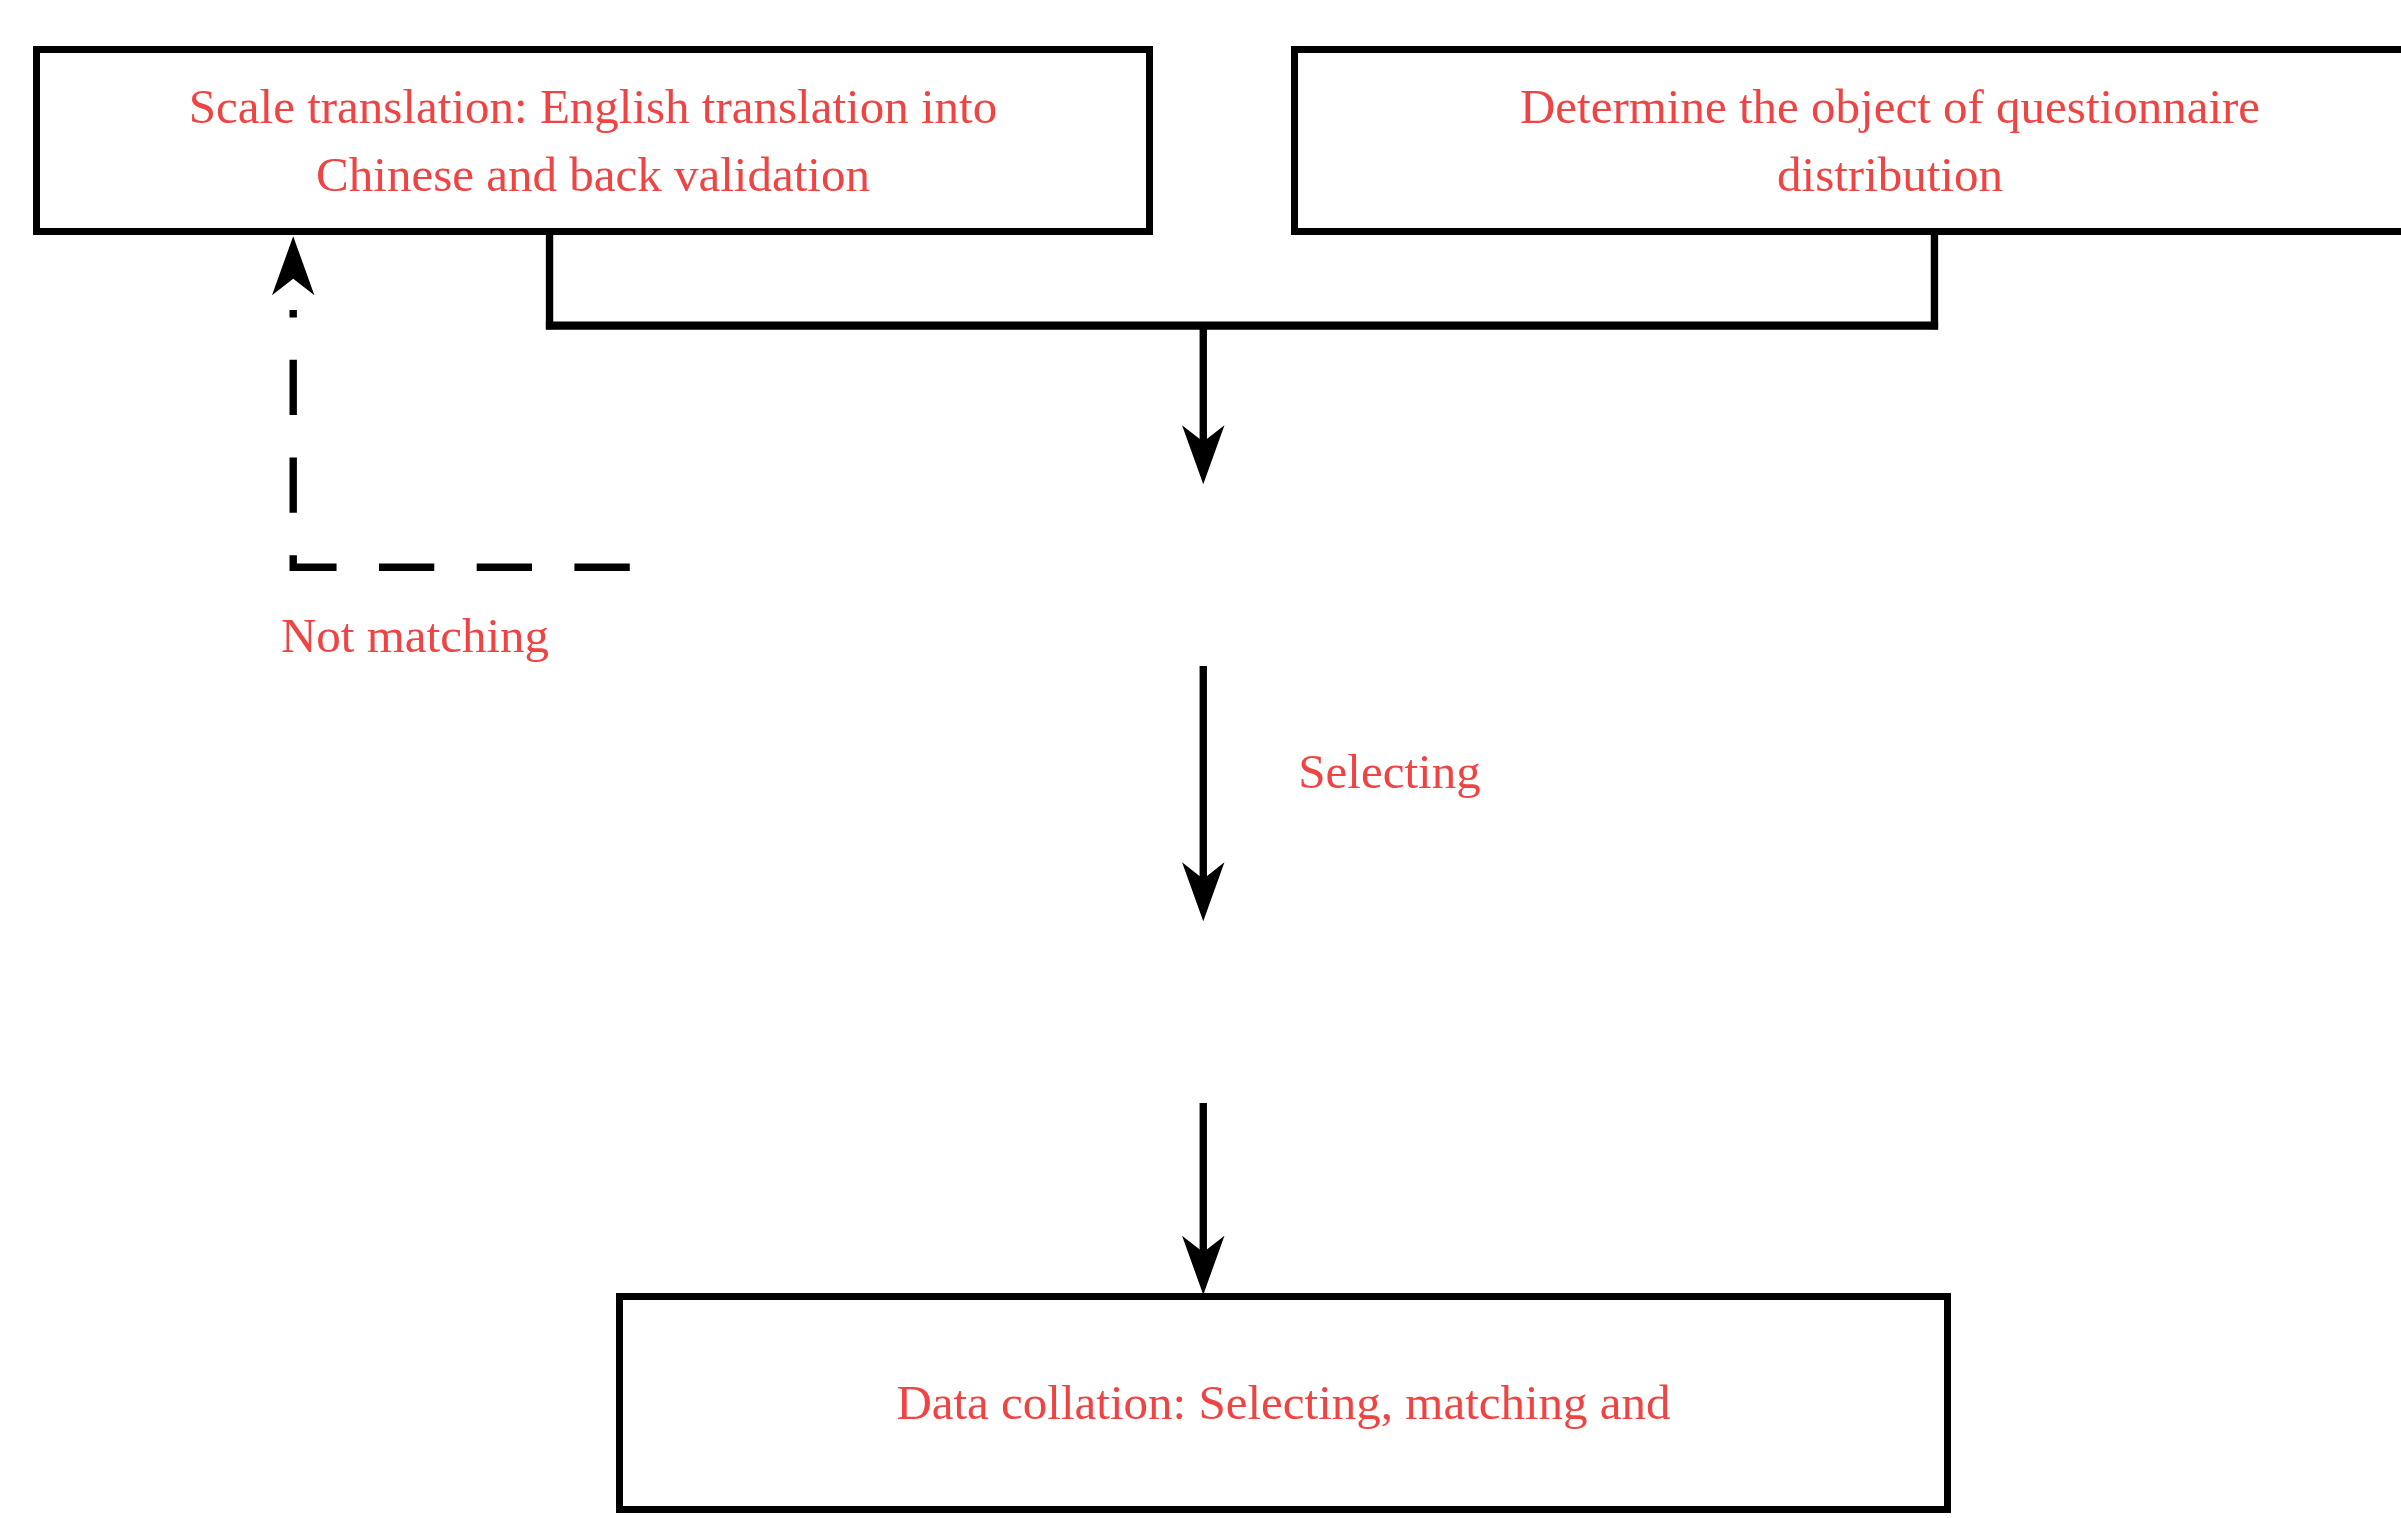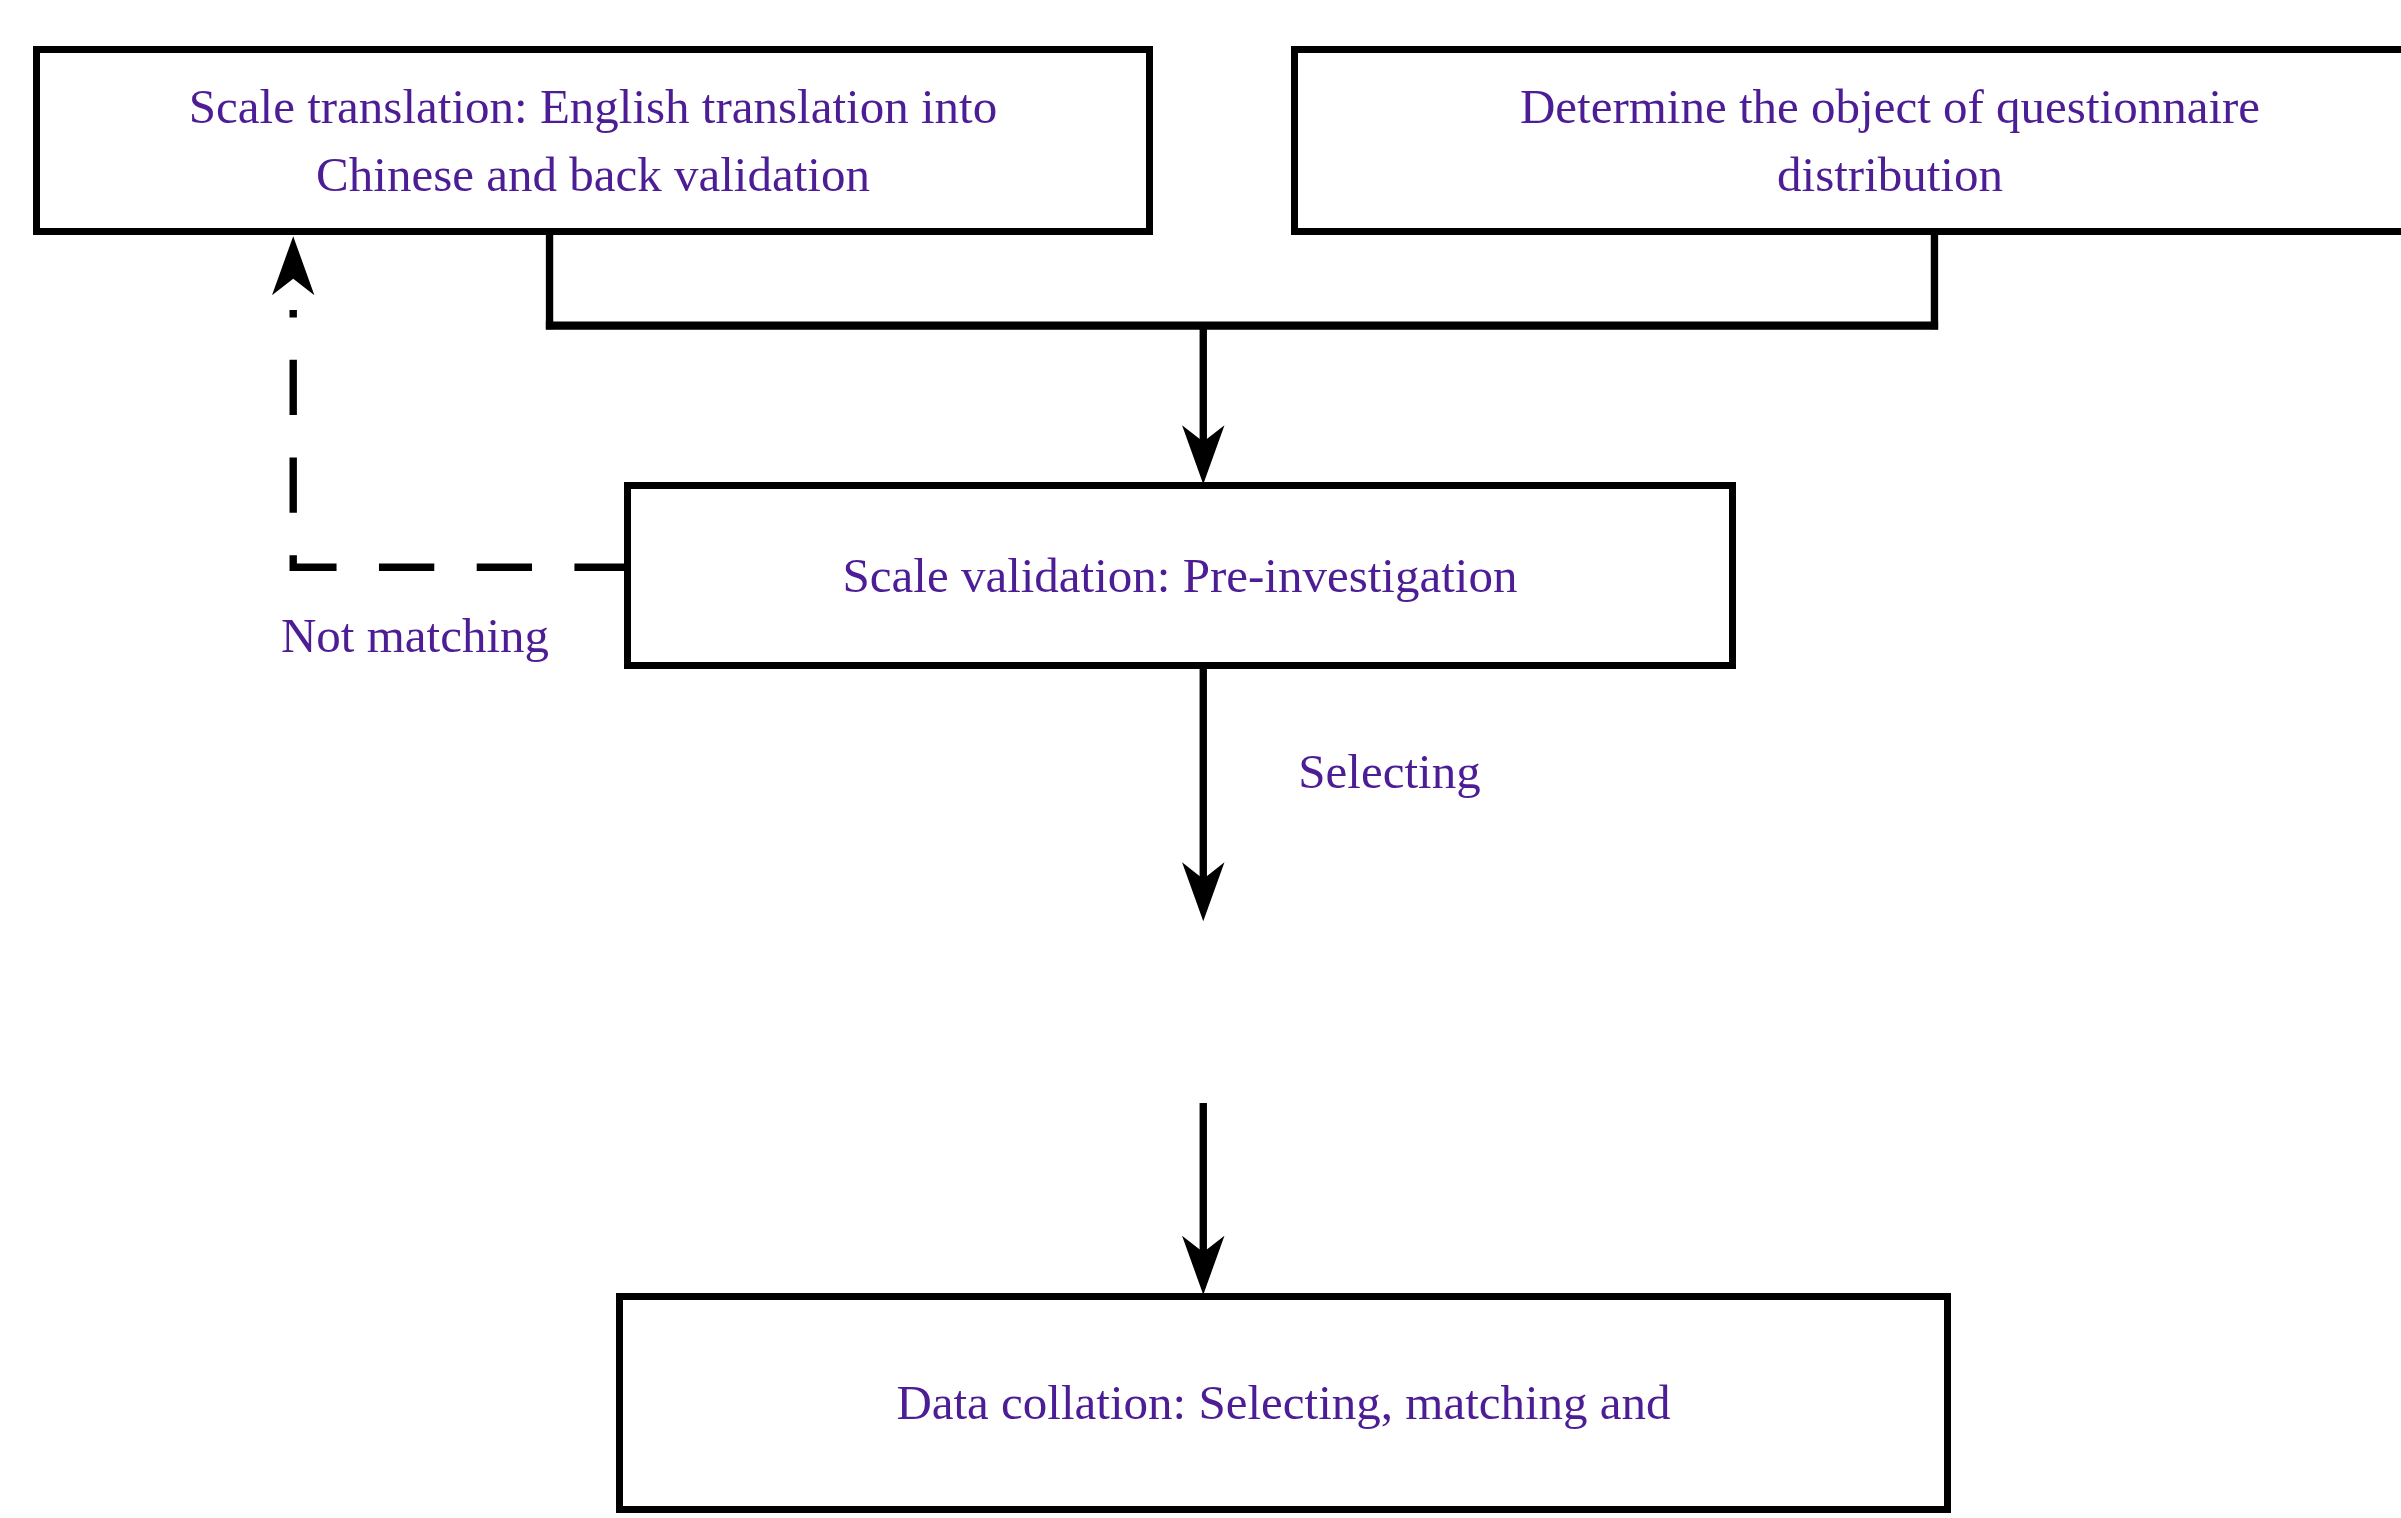--- a/index.html
+++ b/index.html
@@ -6,21 +6,21 @@
     margin: 0;
     padding: 0;
     background: #ffffff;
   }
   .canvas {
     position: relative;
     width: 2401px;
     height: 1519px;
     background: #ffffff;
     font-family: "Liberation Serif", "DejaVu Serif", serif;
-    color: #4c1d95;
+    color: #ef4444;
     overflow: hidden;
   }
   .connectors {
     position: absolute;
     left: 0;
     top: 0;
     width: 2401px;
     height: 1519px;
   }
   .connectors .stroke {
@@ -85,23 +85,20 @@
   <div class="node" style="left:33px; top:46px; width:1120px; height:189px;">
     <span>Scale translation: English translation into</span>
     <span>Chinese and back validation</span>
   </div>
 
   <div class="node" style="left:1256px; top:46px; width:1198px; height:189px;margin-left:35px;">
     <span>Determine the object of questionnaire</span>
     <span>distribution</span>
   </div>
 
-  <div class="node" style="left:624px; top:482px; width:1112px; height:187px;">
-    <span>Scale validation: Pre-investigation</span>
-  </div>
 
 
   <div class="node" style="left:616px; top:1293px; width:1335px; height:220px;">
     <span>Data collation: Selecting, matching and</span>
   </div>
 
   <div class="edge-label" style="left:1251px; top:743px; width:277px;">Selecting</div>
 
   <div class="edge-label" style="left:249px; top:607px; width:332px;">Not matching</div>
 

